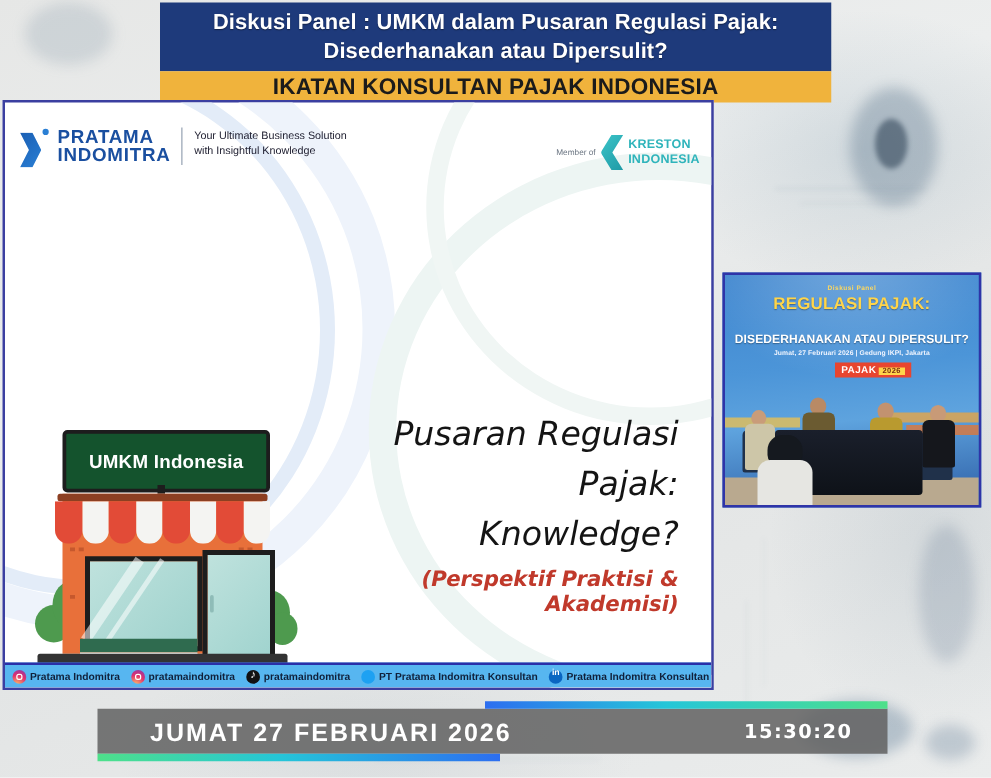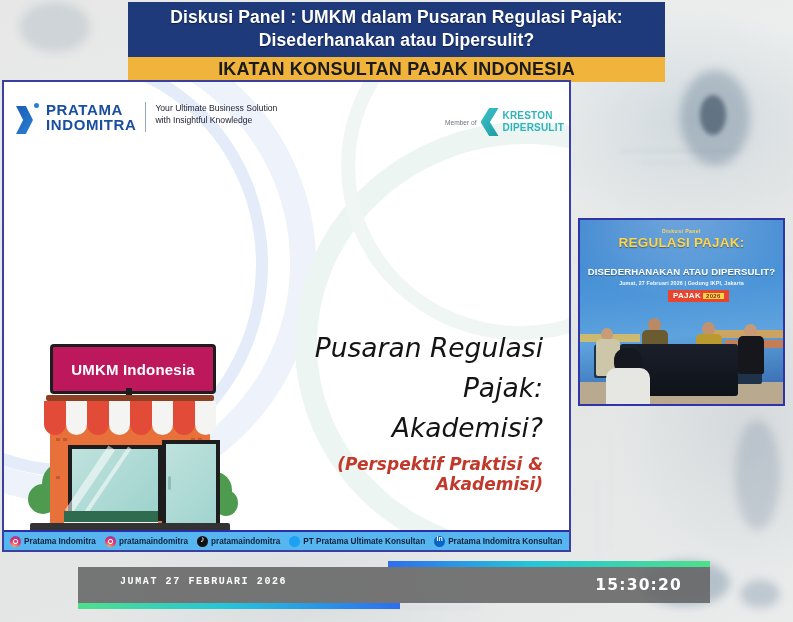--- a/index.html
+++ b/index.html
@@ -72,21 +72,21 @@
   #kr-mark i{
     position:absolute;inset:0;
     background:linear-gradient(135deg,#3cc4c8,#1f9aa6);
     clip-path:polygon(100% 0,48% 0,0 50%,48% 100%,100% 100%,52% 50%);
   }
   #kr-text{font-size:10px;font-weight:bold;color:#2fb4bb;line-height:12.5px;letter-spacing:.2px;}
 
   
   #store{position:absolute;left:18px;top:262px;width:218px;height:230px;}
   #sign{position:absolute;left:28px;top:0;width:160px;height:44px;
-        background:#be185d;border:3px solid #1d1d1d;border-radius:4px;
+        background:#14532d;border:3px solid #1d1d1d;border-radius:4px;
         display:flex;align-items:center;justify-content:center;}
   #sign span{color:#fff;font-size:15px;font-weight:bold;letter-spacing:.2px;}
   #sign-post{position:absolute;left:104px;top:44px;width:6px;height:7px;background:#1d1d1d;}
   #facade{position:absolute;left:28px;top:51px;width:160px;height:128px;background:#e8703a;}
   #facade-top{position:absolute;left:24px;top:51px;width:168px;height:6px;background:#8c3f22;border-radius:2px;}
   #awning{position:absolute;left:22px;top:57px;width:172px;height:34px;overflow:hidden;}
   #awning .bay{float:left;width:21.5px;height:34px;
         border-bottom-left-radius:11px;border-bottom-right-radius:11px;}
   #awning .r{background:#e24b37;} #awning .w{background:#f4f4f2;}
   #window{position:absolute;left:46px;top:101px;width:86px;height:68px;
@@ -163,22 +163,22 @@
   #desk{position:absolute;left:40px;bottom:8px;width:118px;height:52px;
     background:linear-gradient(180deg,#1a1f2b,#0e1218);border-radius:3px;}
   #stage-floor{position:absolute;left:0;bottom:0;width:100%;height:22px;background:#b9a98f;}
   #moderator{position:absolute;left:26px;bottom:0;width:44px;height:56px;}
   #moderator .mh{position:absolute;left:8px;top:0;width:28px;height:24px;background:#15191f;border-radius:12px 12px 8px 8px;}
   #moderator .mb{position:absolute;left:0;top:20px;width:44px;height:40px;background:#e6e6e2;border-radius:10px 10px 0 0;}
 
   
   #ticker{position:absolute;left:78px;top:567px;width:632px;height:36px;}
   #ticker-bg{position:absolute;inset:0;background:rgba(98,98,98,.86);}
-  #ticker-date{position:absolute;left:42px;top:9px;font-size:10px;font-weight:bold;
-    color:#ffffff;letter-spacing:1.6px;font-family:Liberation Mono, monospace;}
+  #ticker-date{position:absolute;left:42px;top:9px;font-size:20px;font-weight:bold;
+    color:#ffffff;letter-spacing:1.6px;font-family:Liberation Sans, sans-serif;}
   #ticker-time{position:absolute;right:28px;top:9px;font-size:15.5px;font-weight:bold;
     color:#ffffff;letter-spacing:1.2px;font-family:"DejaVu Sans",sans-serif;}
   #grad-top{position:absolute;left:310px;top:-6px;width:322px;height:6px;
     background:linear-gradient(90deg,#2d6ef0,#25c6d8 45%,#4ee08a);}
   #grad-bottom{position:absolute;left:0;bottom:-6px;width:322px;height:6px;
     background:linear-gradient(90deg,#4ee08a,#25c6d8 45%,#2d6ef0);}
 </style>
 </head>
 <body>
 
@@ -227,21 +227,21 @@
         </div>
       </div>
 
       <div id="kreston-logo">
         <div id="kr-member">Member of</div>
         <div id="kr-mark">
             <i></i>
           </div>
         <div id="kr-text">
           <div>KRESTON</div>
-          <div>DIPERSULIT</div>
+          <div>INDONESIA</div>
         </div>
       </div>
     </div>
 
     <div id="store">
       <div class="bush" style="left:6px;top:140px;width:30px;height:30px;"></div>
       <div class="bush" style="left:20px;top:120px;width:34px;height:40px;"></div>
       <div class="bush" style="left:176px;top:128px;width:34px;height:36px;"></div>
       <div class="bush" style="left:192px;top:146px;width:24px;height:26px;"></div>
 
@@ -277,41 +277,41 @@
       <div id="door">
         <div class="glint" style="left:10px;top:-10px;width:8px;height:96px;"></div>
       </div>
       <div id="knob"></div>
       <div id="ground"></div>
       <div id="ground2"></div>
     </div>
 
     <div id="title-block">
       <div class="tl">Pusaran Regulasi Pajak:</div>
-      <div class="tl">Akademisi?</div>
+      <div class="tl">Knowledge?</div>
       <div id="subtitle">(Perspektif Praktisi &amp; Akademisi)</div>
 
     </div>
 
     <div id="social">
       <div class="soc">
         <span class="ic ig"></span>
         <span class="lbl">Pratama Indomitra</span>
       </div>
       <div class="soc">
         <span class="ic ig"></span>
         <span class="lbl">pratamaindomitra</span>
       </div>
       <div class="soc">
         <span class="ic tk"></span>
         <span class="lbl">pratamaindomitra</span>
       </div>
       <div class="soc">
         <span class="ic tw"></span>
-        <span class="lbl">PT Pratama Ultimate Konsultan</span>
+        <span class="lbl">PT Pratama Indomitra Konsultan</span>
       </div>
       <div class="soc">
         <span class="ic li"></span>
         <span class="lbl">Pratama Indomitra Konsultan</span>
       </div>
 
     </div>
   </div>
 
   <div id="pip">

